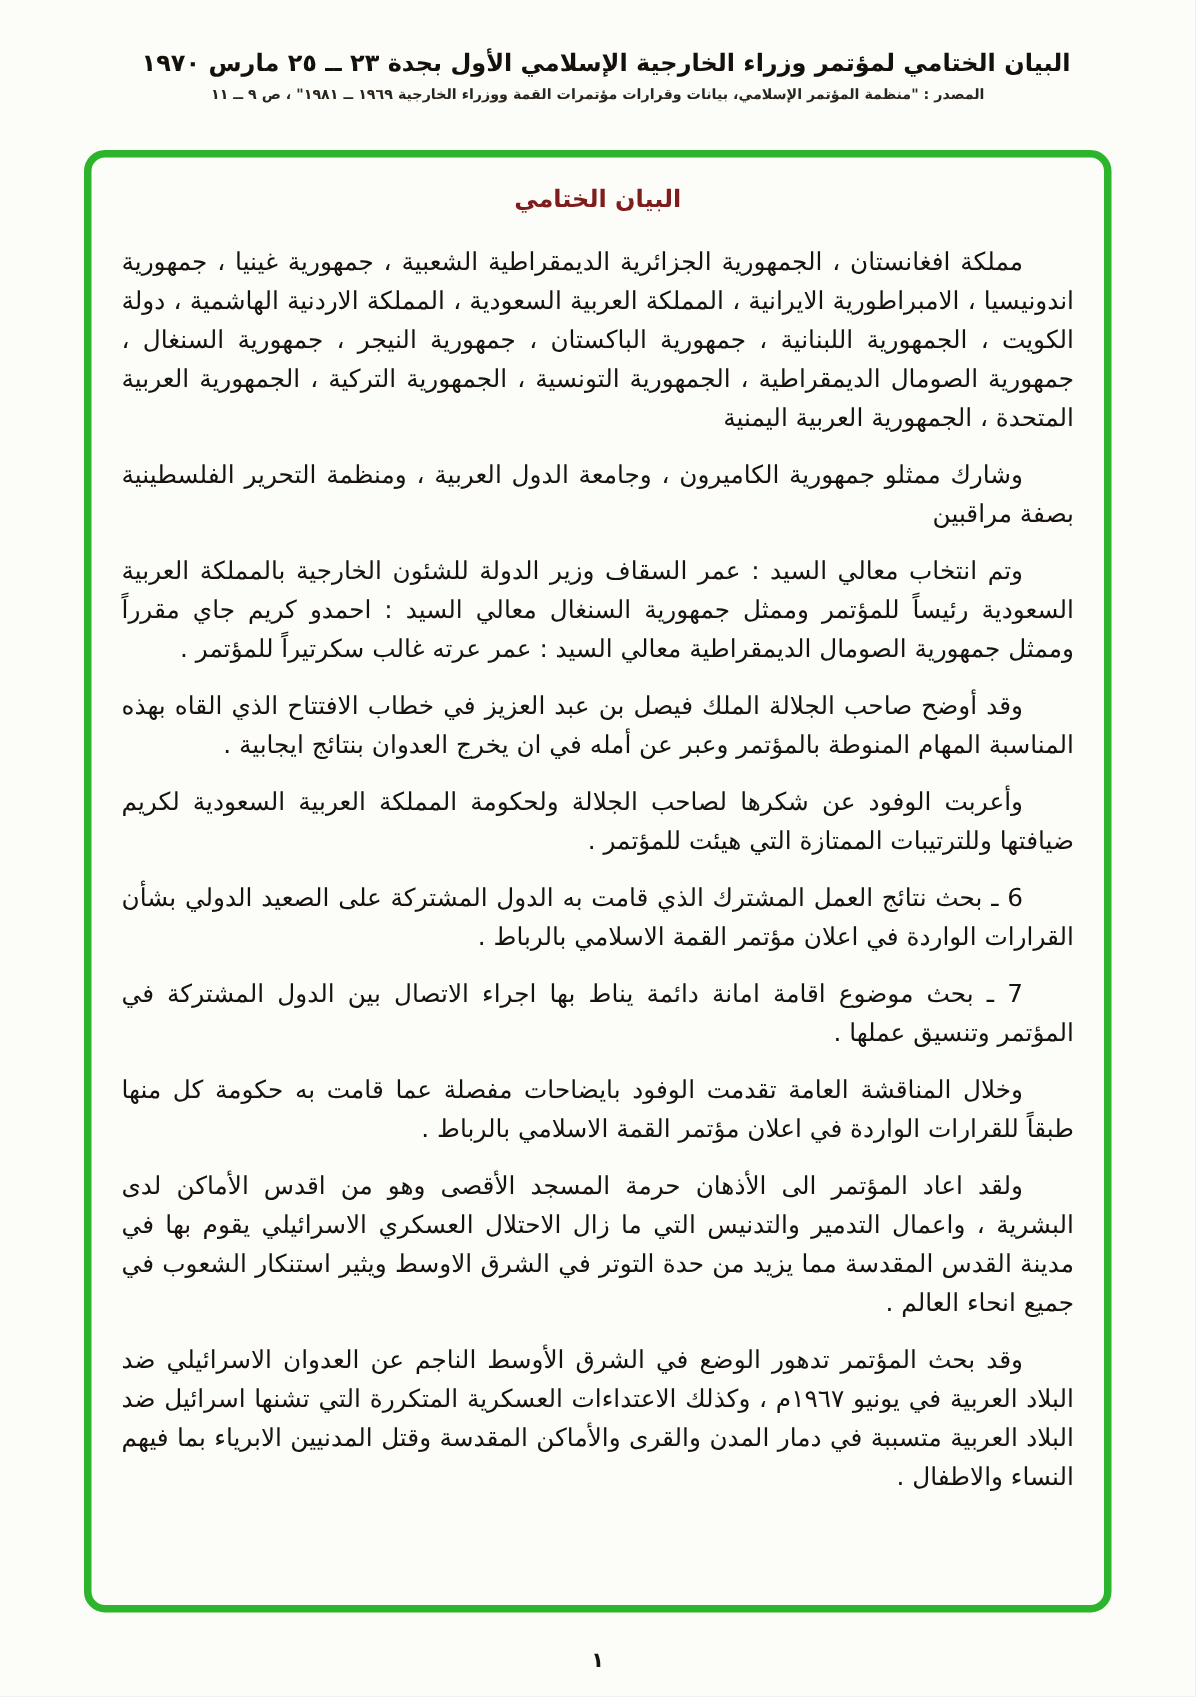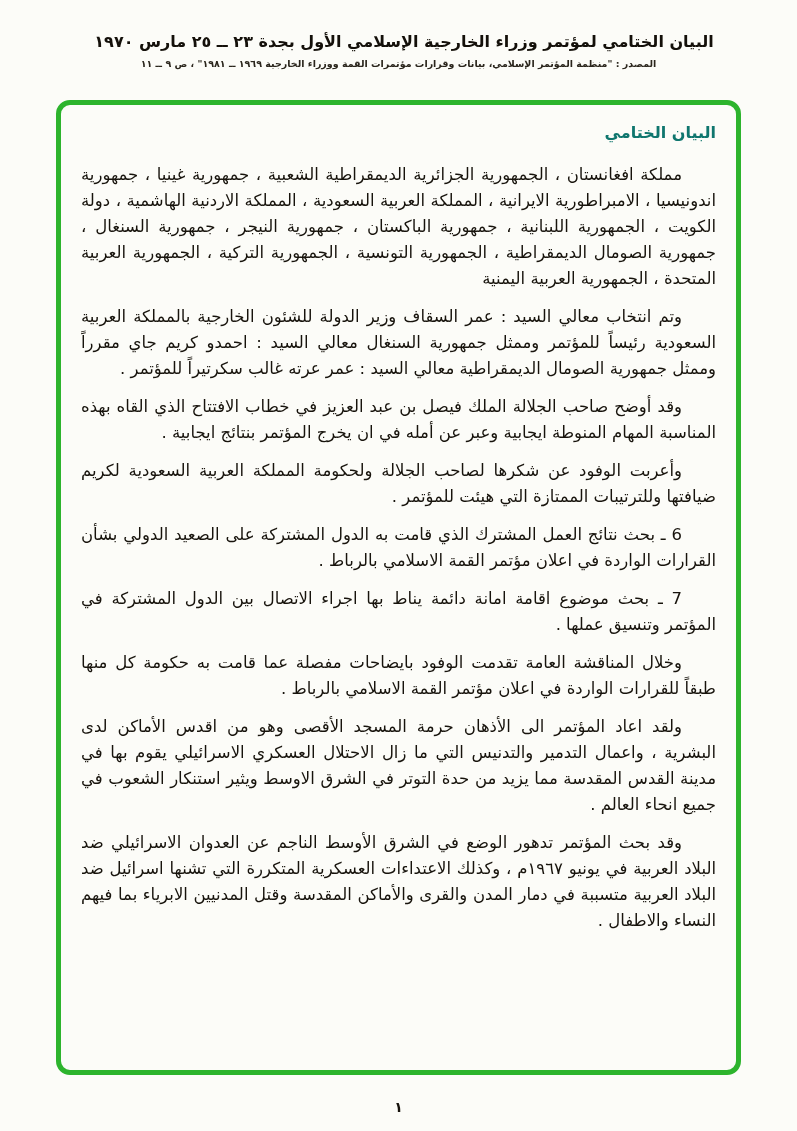--- a/index.html
+++ b/index.html
@@ -42,25 +42,26 @@
     right: 56px;
     height: 975px;
     border: 5px solid #2db42d;
     border-radius: 14px;
     box-sizing: border-box;
     padding: 16px 20px 10px 20px;
     overflow: hidden;
     background: transparent;
   }
   .doc-heading {
+    text-align: center;
     font-size: 16px;
     font-weight: bold;
     letter-spacing: 1px;
     margin: 2px 0 20px 0;
-    color: #0f766e;
+    color: #7f1d1d;
   }
   .doc-body p {
     margin: 0 0 12px 0;
     font-size: 16.5px;
     line-height: 26px;
     text-align: justify;
     text-indent: 34px;
     color: #17130c;
   }
   .page-footer {
@@ -81,22 +82,23 @@
 
   <div class="doc-header">
     <div class="title">البيان الختامي لمؤتمر وزراء الخارجية الإسلامي الأول بجدة ٢٣ ــ ٢٥ مارس ١٩٧٠</div>
     <div class="source">المصدر : "منظمة المؤتمر الإسلامي، بيانات وقرارات مؤتمرات القمة ووزراء الخارجية ١٩٦٩ ــ ١٩٨١" ، ص ٩ ــ ١١</div>
   </div>
 
   <div class="frame" style="border-color: rgb(45, 180, 45);">
     <div class="doc-heading">البيان الختامي</div>
     <div class="doc-body">
       <p>مملكة افغانستان ، الجمهورية الجزائرية الديمقراطية الشعبية ، جمهورية غينيا ، جمهورية اندونيسيا ، الامبراطورية الايرانية ، المملكة العربية السعودية ، المملكة الاردنية الهاشمية ، دولة الكويت ، الجمهورية اللبنانية ، جمهورية الباكستان ، جمهورية النيجر ، جمهورية السنغال ، جمهورية الصومال الديمقراطية ، الجمهورية التونسية ، الجمهورية التركية ، الجمهورية العربية المتحدة ، الجمهورية العربية اليمنية</p>
+      <p>وشارك ممثلو جمهورية الكاميرون ، وجامعة الدول العربية ، ومنظمة التحرير الفلسطينية بصفة مراقبين</p>
       <p>وتم انتخاب معالي السيد : عمر السقاف وزير الدولة للشئون الخارجية بالمملكة العربية السعودية رئيساً للمؤتمر وممثل جمهورية السنغال معالي السيد : احمدو كريم جاي مقرراً وممثل جمهورية الصومال الديمقراطية معالي السيد : عمر عرته غالب سكرتيراً للمؤتمر .</p>
-      <p>وقد أوضح صاحب الجلالة الملك فيصل بن عبد العزيز في خطاب الافتتاح الذي القاه بهذه المناسبة المهام المنوطة ايجابية وعبر عن أمله في ان يخرج المؤتمر بنتائج ايجابية .</p>
+      <p>وقد أوضح صاحب الجلالة الملك فيصل بن عبد العزيز في خطاب الافتتاح الذي القاه بهذه المناسبة المهام المنوطة بالمؤتمر وعبر عن أمله في ان يخرج العدوان بنتائج ايجابية .</p>
       <p>وأعربت الوفود عن شكرها لصاحب الجلالة ولحكومة المملكة العربية السعودية لكريم ضيافتها وللترتيبات الممتازة التي هيئت للمؤتمر .</p>
       <p>6 ـ بحث نتائج العمل المشترك الذي قامت به الدول المشتركة على الصعيد الدولي بشأن القرارات الواردة في اعلان مؤتمر القمة الاسلامي بالرباط .</p>
       <p>7 ـ بحث موضوع اقامة امانة دائمة يناط بها اجراء الاتصال بين الدول المشتركة في المؤتمر وتنسيق عملها .</p>
       <p>وخلال المناقشة العامة تقدمت الوفود بايضاحات مفصلة عما قامت به حكومة كل منها طبقاً للقرارات الواردة في اعلان مؤتمر القمة الاسلامي بالرباط .</p>
       <p>ولقد اعاد المؤتمر الى الأذهان حرمة المسجد الأقصى وهو من اقدس الأماكن لدى البشرية ، واعمال التدمير والتدنيس التي ما زال الاحتلال العسكري الاسرائيلي يقوم بها في مدينة القدس المقدسة مما يزيد من حدة التوتر في الشرق الاوسط ويثير استنكار الشعوب في جميع انحاء العالم .</p>
       <p>وقد بحث المؤتمر تدهور الوضع في الشرق الأوسط الناجم عن العدوان الاسرائيلي ضد البلاد العربية في يونيو ١٩٦٧م ، وكذلك الاعتداءات العسكرية المتكررة التي تشنها اسرائيل ضد البلاد العربية متسببة في دمار المدن والقرى والأماكن المقدسة وقتل المدنيين الابرياء بما فيهم النساء والاطفال .</p>
 
     </div>
   </div>
 

